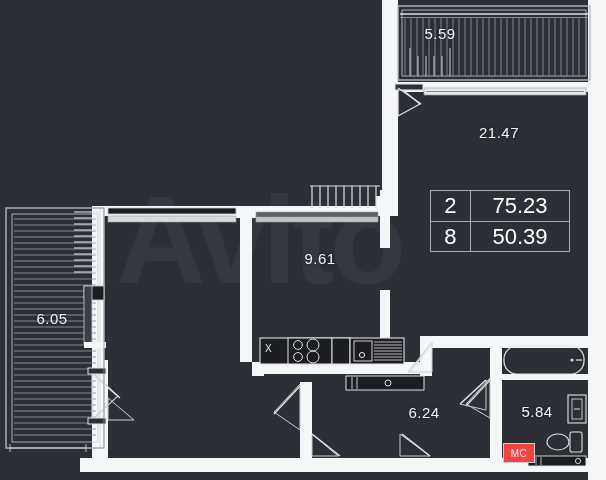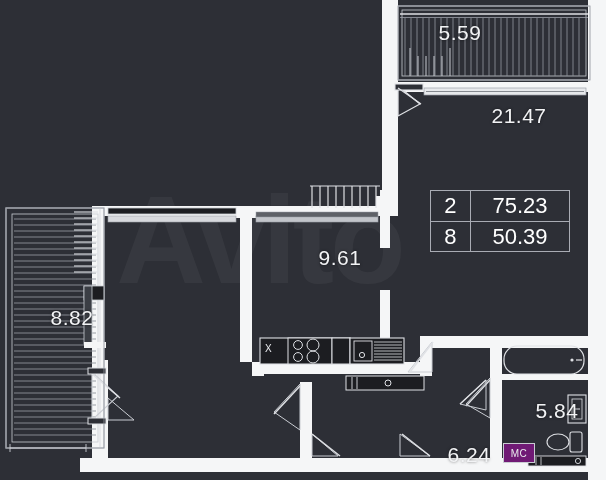--- a/index.html
+++ b/index.html
@@ -42,26 +42,25 @@
     font-weight: bold;
     letter-spacing: -4px;
     color: #ffffff;
     opacity: 0.045;
     user-select: none;
   }
   .area-label {
     position: absolute;
     color: #f2f3f5;
     font-family: "Liberation Sans", sans-serif;
-    font-size: 21px;
+    font-size: 15px;
     letter-spacing: 0.5px;
     white-space: nowrap;
     transform: translate(-50%, -50%);
     text-shadow: 0 0 3px rgba(0,0,0,0.55);
-    padding-left: 40px;
   }
   .info-table {
     position: absolute;
     left: 430px;
     top: 190px;
     width: 140px;
     border: 1px solid #a9acb4;
     border-collapse: collapse;
     background: rgba(45,47,54,0.55);
   }
@@ -83,21 +82,21 @@
     width: 30px;
     height: 18px;
     border: 1px solid #c9ccd2;
     color: #e9ebee;
     font-family: "Liberation Sans", sans-serif;
     font-size: 10px;
     display: flex;
     align-items: center;
     justify-content: center;
     letter-spacing: 0.5px;
-    background: #701a75;
+    background: #ef4444;
   }
   .kx-label {
     position: absolute;
     left: 265px;
     top: 343px;
     color: #e9ebee;
     font-family: "Liberation Sans", sans-serif;
     font-size: 10px;
   }
 </style>
@@ -328,24 +327,24 @@
     </g>
 
     <g stroke="#c9ccd2" stroke-width="0.9">
       <line x1="10" y1="448" x2="86" y2="448"></line>
       <line x1="10" y1="444" x2="10" y2="452"></line>
       <line x1="86" y1="444" x2="86" y2="452"></line>
     </g>
   </svg>
 
   <div class="area-label" style="left:440px; top:33px;">5.59</div>
-  <div class="area-label" style="left:499px; top:116px;">21.47</div>
+  <div class="area-label" style="left:499px; top:132px;">21.47</div>
   <div class="area-label" style="left:320px; top:258px;">9.61</div>
-  <div class="area-label" style="left:52px;  top:318px;">8.82</div>
-  <div class="area-label" style="left:449px; top:412px;margin-top:43px;">6.24</div>
+  <div class="area-label" style="left:52px;  top:318px;">6.05</div>
+  <div class="area-label" style="left:424px; top:412px;">6.24</div>
   <div class="area-label" style="left:537px; top:411px;">5.84</div>
 
   <table class="info-table">
     <tbody>
       <tr>
         <td class="c-rooms">2</td>
         <td class="c-area">75.23</td>
       </tr>
       <tr>
         <td class="c-rooms">8</td>

